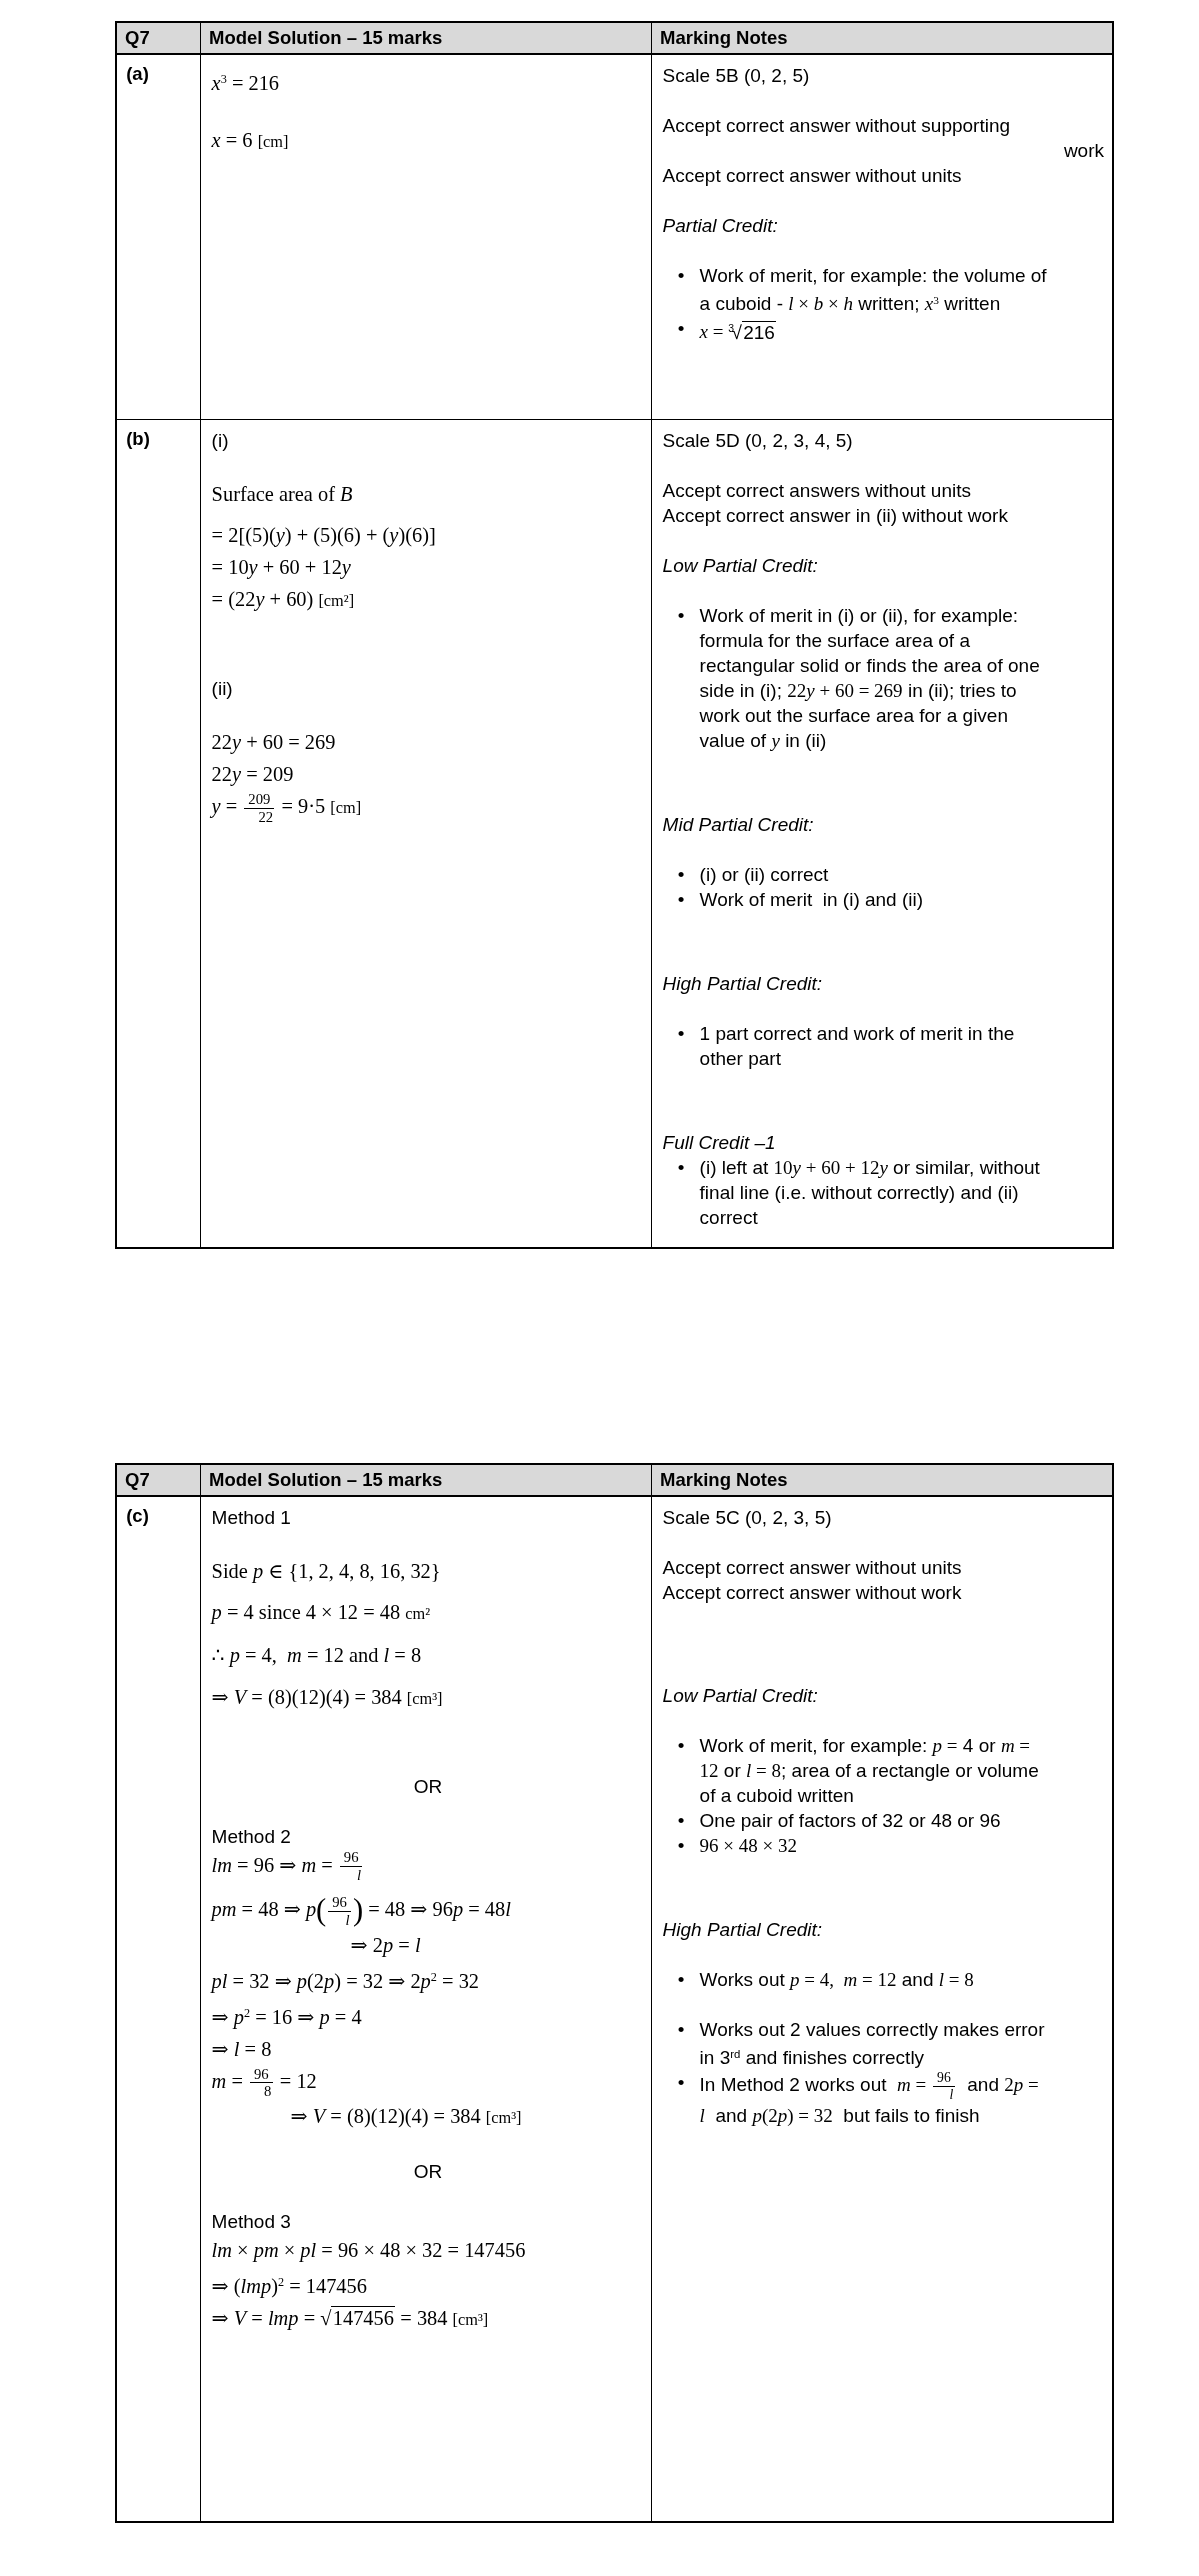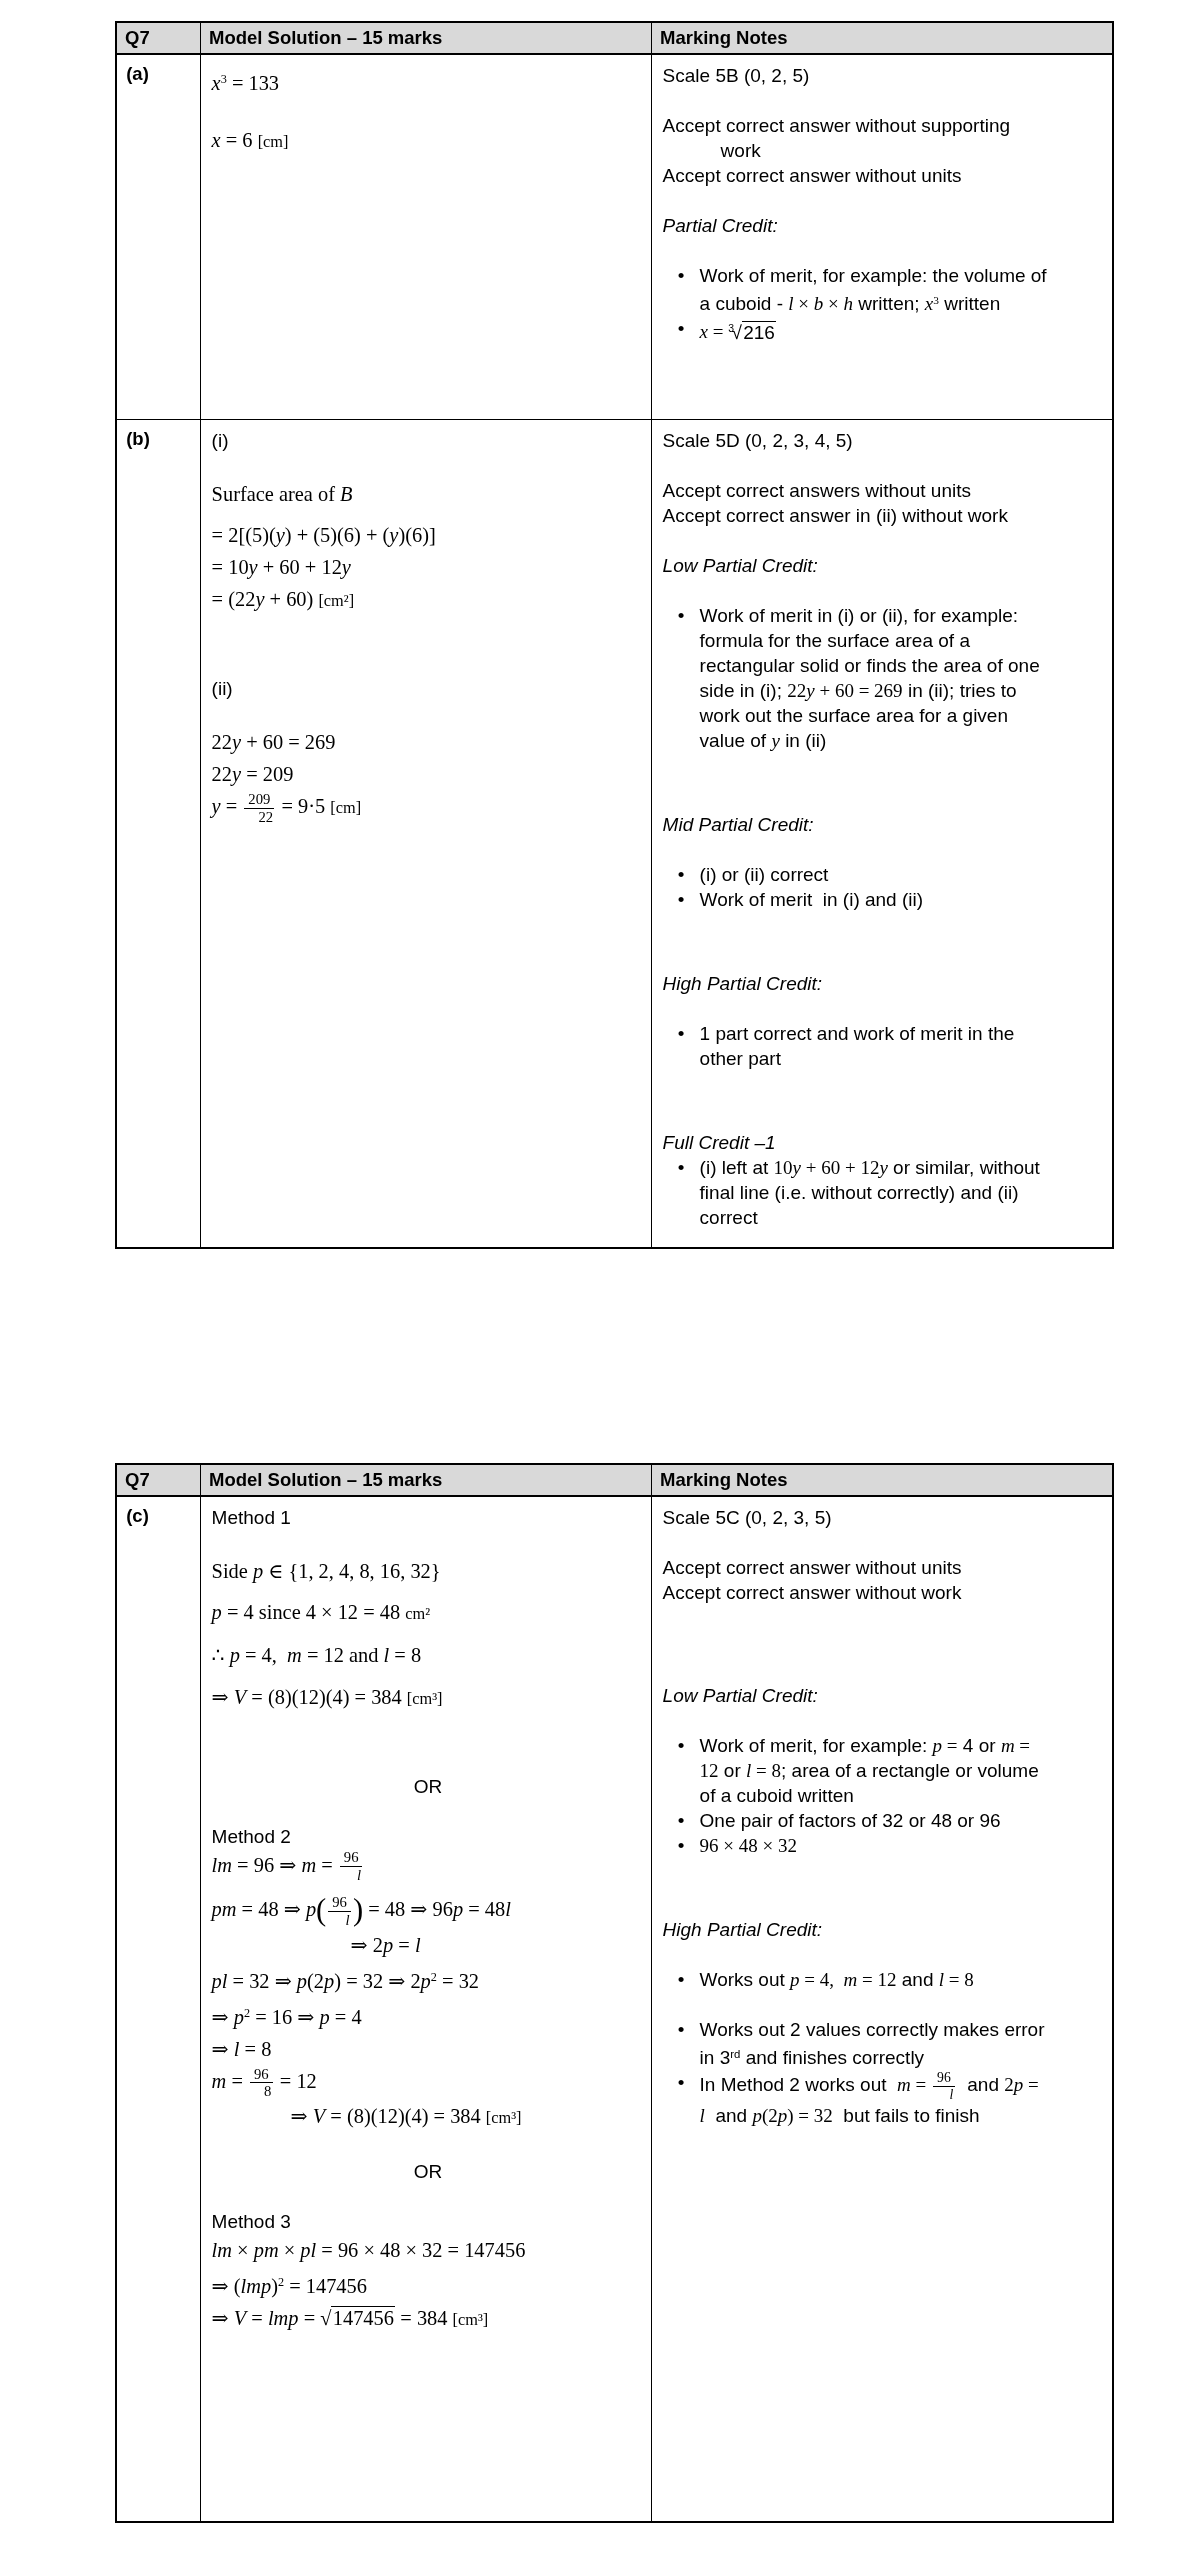--- a/index.html
+++ b/index.html
@@ -21,21 +21,21 @@
   #t2r1{height:1024px;}
   .cell-q{width:84px;border-right:1.3px solid #000;box-sizing:border-box;
           padding:8px 0 0 9.2px;font-weight:bold;font-size:18.5px;overflow:hidden;}
   .cell-s{width:451px;border-right:1.3px solid #000;box-sizing:border-box;
           padding:8px 6.6px 0 10.6px;overflow:hidden;}
   .cell-n{flex:1;box-sizing:border-box;padding:8px 8px 0 10.6px;overflow:hidden;}
   .line{font-size:19px;line-height:25px;}
   .eq{font-family:"Liberation Serif","DejaVu Serif",serif;font-size:20.4px;line-height:32px;}
   .g1{margin-top:9.2px;} .g2{margin-top:25px;} .g3{margin-top:59px;} .g4{margin-top:78px;}
   .center{text-align:center;}
-  .ind{padding-left:139px;} .ind2{padding-left:79px;} .indw{padding-left:58px;}
+  .ind{padding-left:139px;} .ind2{padding-left:79px;} .indw{padding-left:58px;text-align:right;}
   .bull{display:flex;}
   .dot{width:37px;flex:none;text-align:center;}
   .bt{flex:1;padding-right:56px;}
   .sb{font-weight:normal;} .si{font-style:italic;}
   .sm{font-family:"Liberation Serif","DejaVu Serif",serif;font-style:italic;}
   .smn{font-family:"Liberation Serif","DejaVu Serif",serif;}
   .smsup{font-family:"Liberation Serif","DejaVu Serif",serif;font-size:0.6em;vertical-align:0.55em;}
   .ssup{font-size:0.6em;vertical-align:0.55em;}
   .su{font-size:0.8em;}
   .sbp{font-size:1.5em;line-height:1;vertical-align:-0.12em;}
@@ -55,21 +55,21 @@
 
   <div class="tbl" id="tbl1">
     <div class="thead">
       <div class="th th-q">Q7</div>
       <div class="th th-s">Model Solution – 15 marks</div>
       <div class="th th-n">Marking Notes</div>
     </div>
     <div class="trow" id="t1r1">
       <div class="cell-q">(a)</div>
       <div class="cell-s">
-          <div class="line eq"><span class="sm">x</span><span class="smsup">3</span><span> = 133</span></div>
+          <div class="line eq"><span class="sm">x</span><span class="smsup">3</span><span> = 216</span></div>
           <div class="line eq g2"><span class="sm">x</span><span> = 6 </span><span class="su">[cm]</span></div>
         </div>
       <div class="cell-n">
           <div class="line"><span class="sb">Scale 5B (0, 2, 5)</span></div>
           <div class="line g2"><span>Accept correct answer without supporting</span></div>
           <div class="line indw"><span>work</span></div>
           <div class="line"><span>Accept correct answer without units</span></div>
           <div class="line g2"><span class="si">Partial Credit:</span></div>
           <div class="line g2 bull">
             <span class="dot">•</span>

